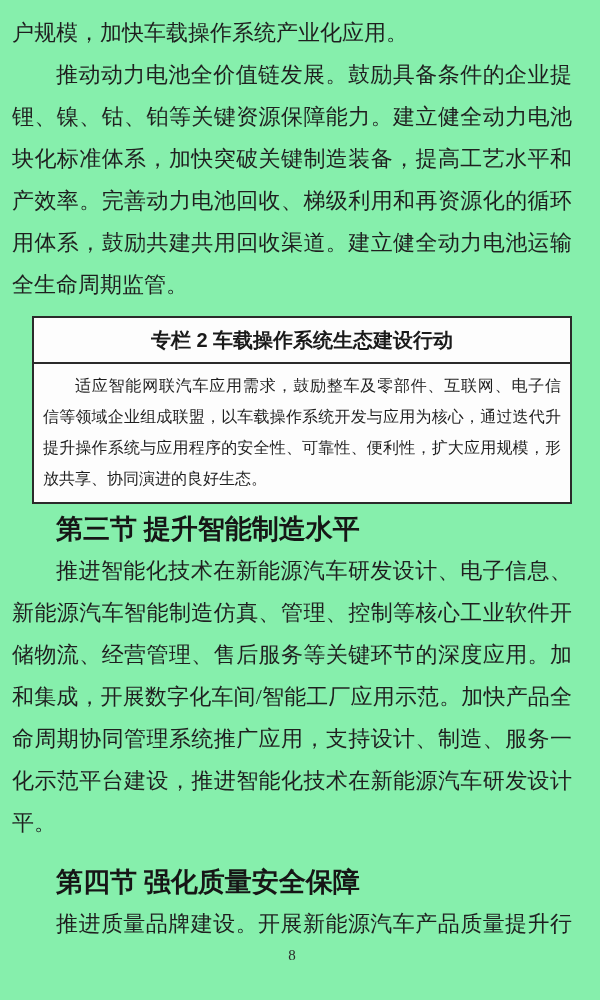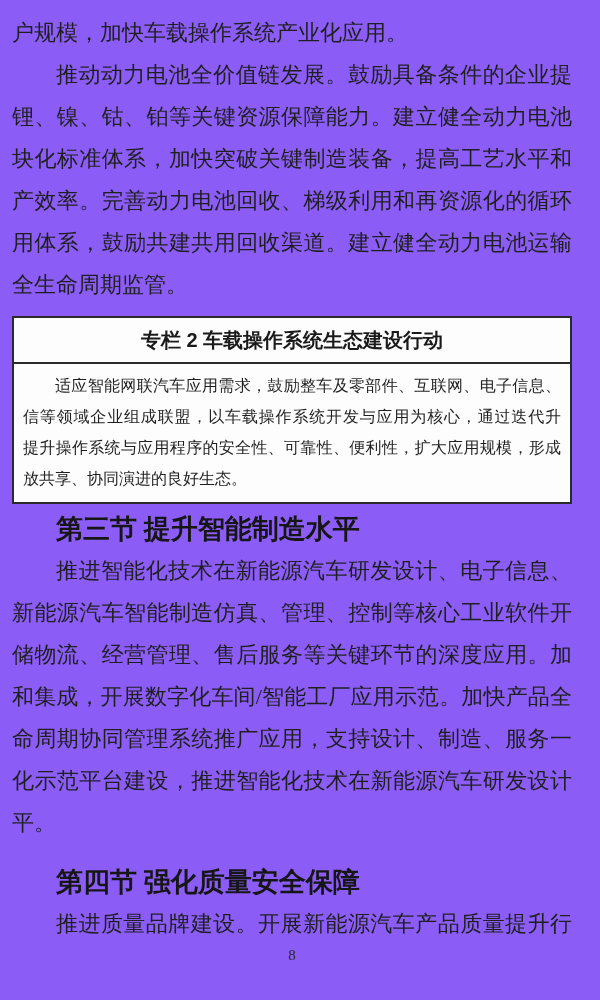--- a/index.html
+++ b/index.html
@@ -6,21 +6,21 @@
     margin: 0;
     padding: 0;
     background: #fdfdfd;
   }
   .page {
     position: relative;
     width: 600px;
     height: 1000px;
     box-sizing: border-box;
     padding: 12px 28px 0 12px;
-    background: #8b5cf6;
+    background: #86efac;
     color: #1f1f1f;
     font-family: "Liberation Serif", "DejaVu Serif", serif;
     overflow: hidden;
   }
   
   .para { margin: 0; }
   .line {
     height: 42px;
     line-height: 42px;
     font-size: 22px;
@@ -29,20 +29,21 @@
     overflow: hidden;
   }
   .line.last { text-align-last: left; }
   .line.indent { padding-left: 44px; }
 
   
   .box {
     margin-top: 10px;
     border: 2px solid #2b2b2b;
     background: #fdfdfd;
+    margin-left: 20px;
   }
   .box-title {
     height: 44px;
     line-height: 44px;
     text-align: center;
     font-weight: bold;
     font-size: 20px;
     font-family: "Liberation Sans", "DejaVu Sans", sans-serif;
     border-bottom: 2px solid #2b2b2b;
     color: #1a1a1a;

